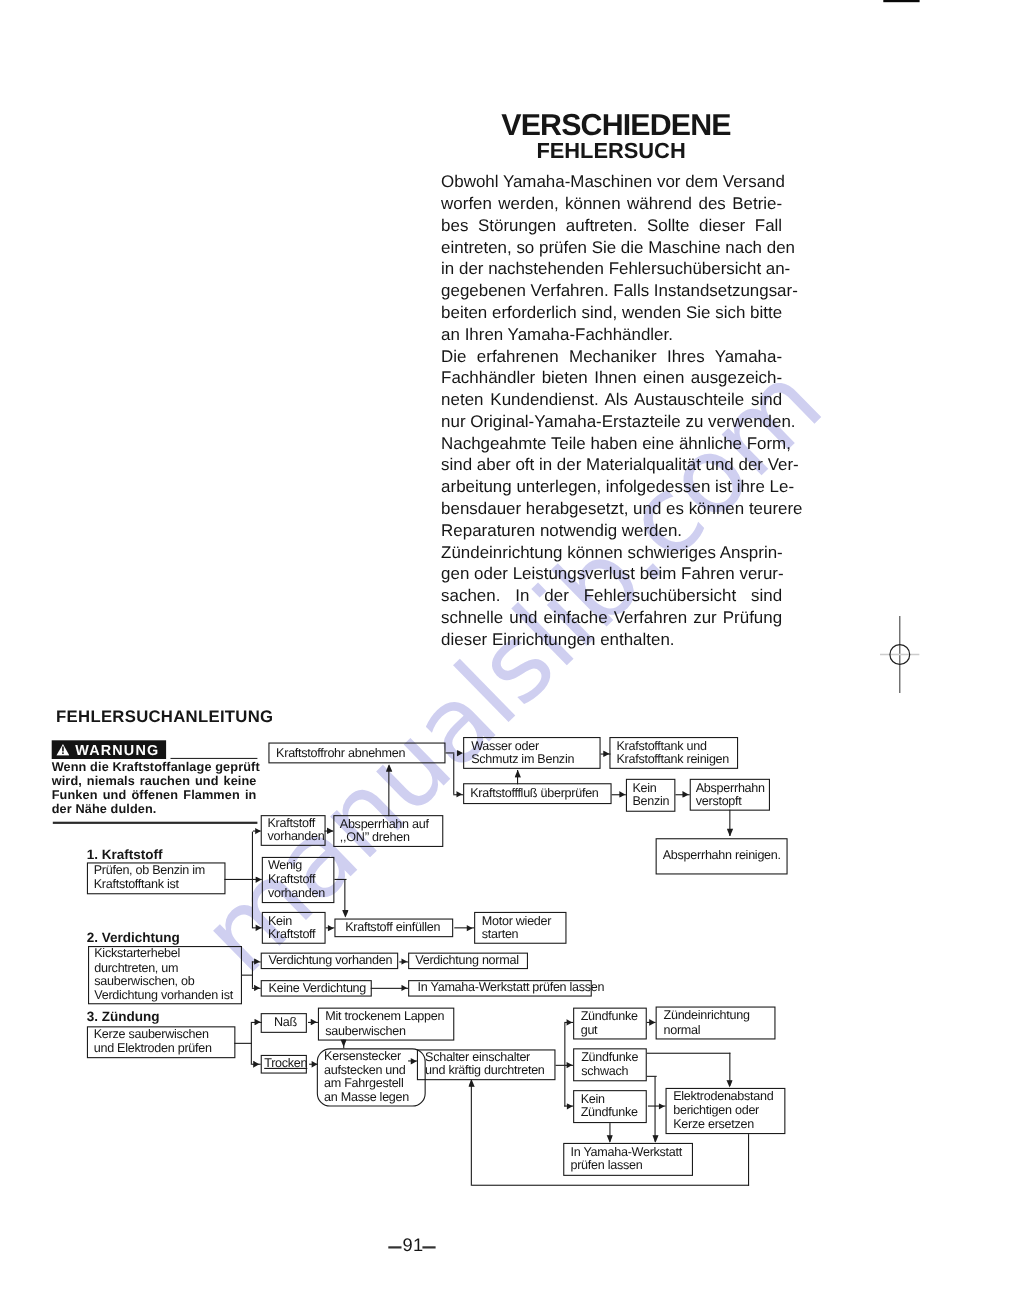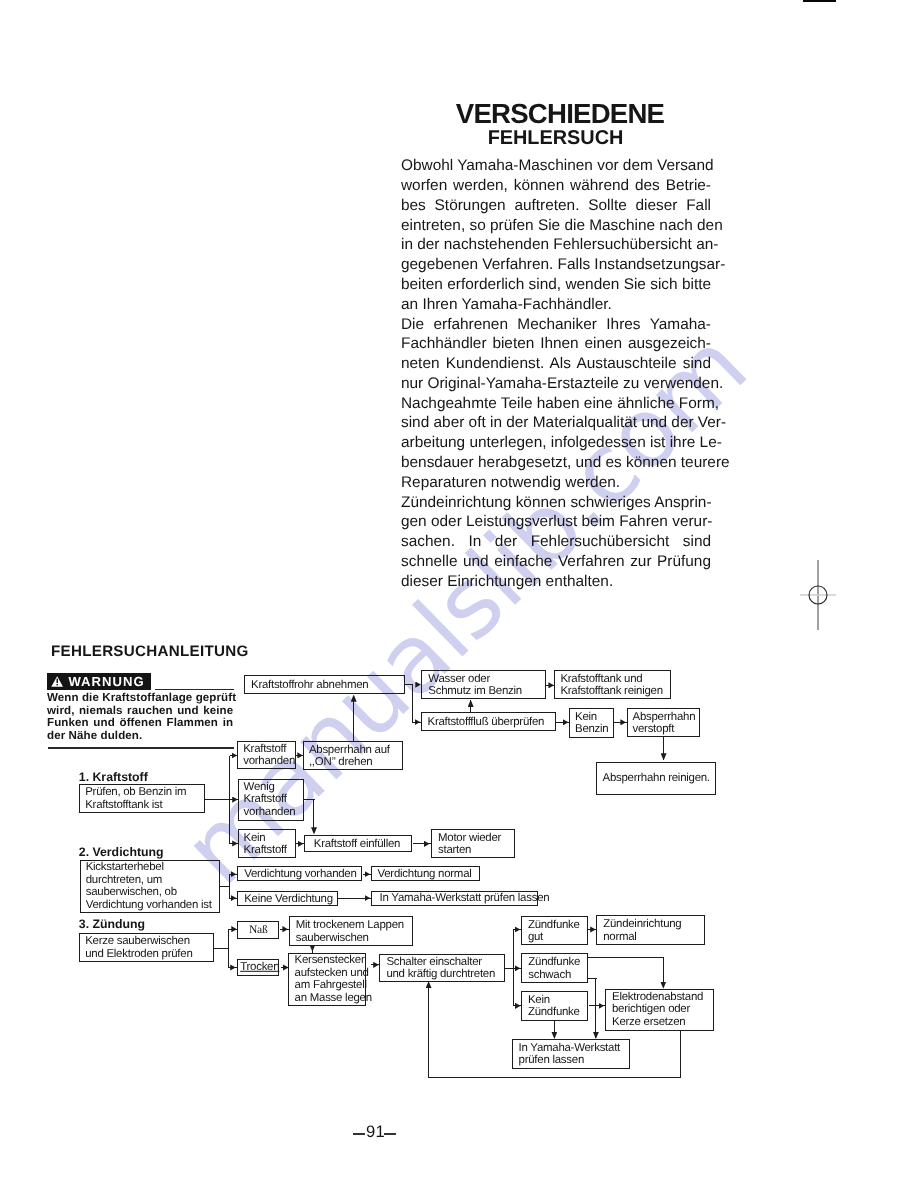--- a/index.html
+++ b/index.html
@@ -321,36 +321,36 @@
           <div>In Yamaha-Werkstatt prüfen lassen</div>
         </div>
       </div>
       <div class="fbox" style="left: 78.6px; top: 933.1px; width: 135px; height: 28.8px;">
         <div class="t" style="left: 5.6px;">
           <div>Kerze sauberwischen</div>
           <div>und Elektroden prüfen</div>
         </div>
       </div>
       <div class="fbox" style="left: 237.4px; top: 921.3px; width: 41.9px; height: 17.4px;">
-        <div class="t" style="left: 10.7px; font-family: Liberation Serif, serif;">
+        <div class="t" style="left: 10.7px;">
           <div>Naß</div>
         </div>
       </div>
       <div class="fbox" style="left: 288.7px; top: 916.2px; width: 124.6px; height: 30.3px;">
         <div class="t" style="left: 6px;">
           <div>Mit trockenem Lappen</div>
           <div>sauberwischen</div>
         </div>
       </div>
       <div class="fbox" style="left: 237.1px; top: 958.5px; width: 42.3px; height: 17.2px;">
         <div class="t" style="left: 2.1px; text-decoration: underline;">
           <div>Trocken</div>
         </div>
       </div>
-      <div class="fbox" style="left: 287.6px; top: 953.1px; width: 78px; height: 52.5px;">
+      <div class="fbox" style="left: 287.6px; top: 953.1px; width: 99px; height: 52.5px; border-radius: 12px;">
         <div class="t" style="left: 6px;">
           <div>Kersenstecker</div>
           <div>aufstecken und</div>
           <div>am Fahrgestell</div>
           <div>an Masse legen</div>
         </div>
       </div>
       <div class="fbox" style="left: 379.4px; top: 953.9px; width: 125.2px; height: 27.8px;">
         <div class="t" style="left: 6px;">
           <div>Schalter einschalter</div>

